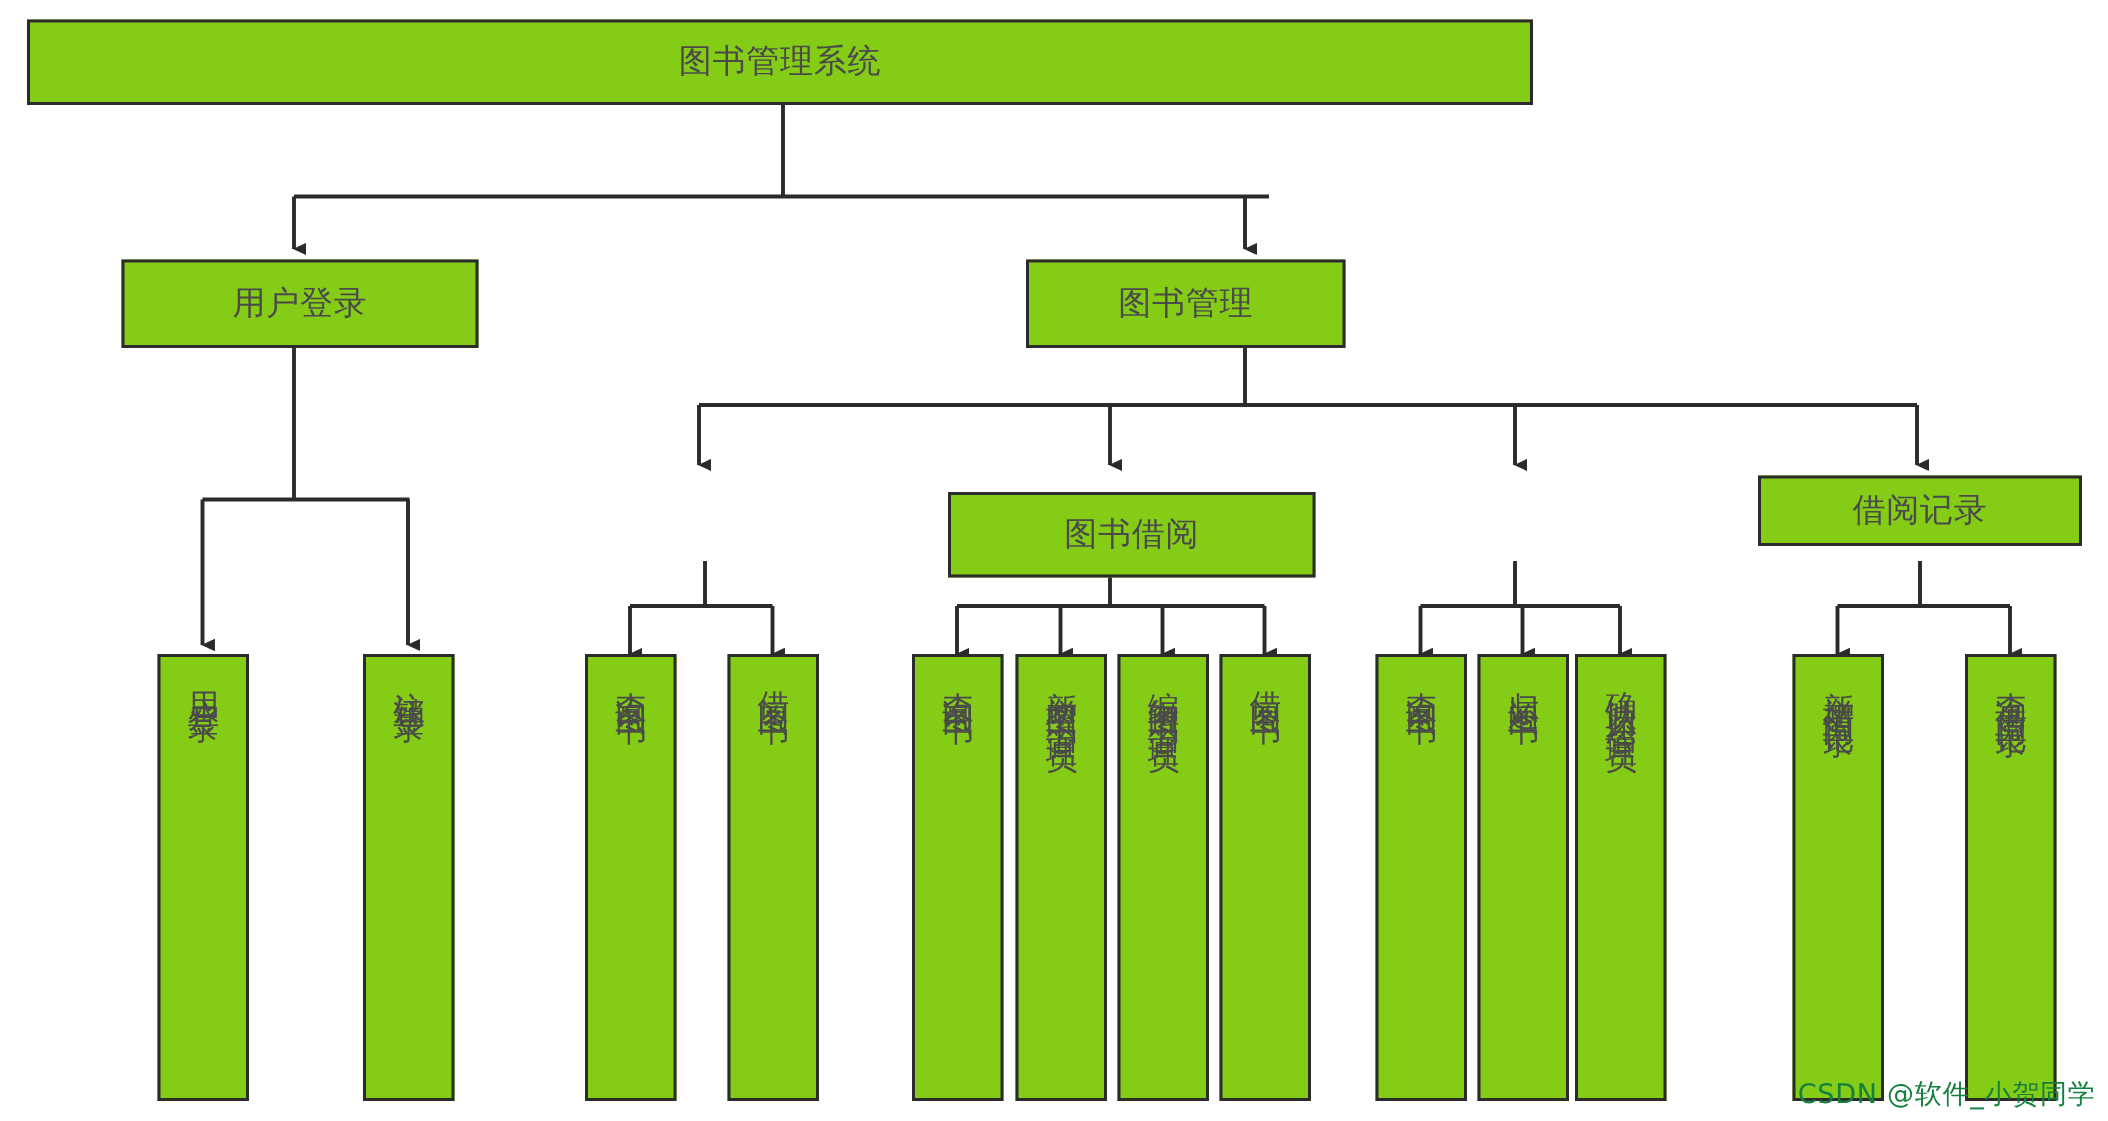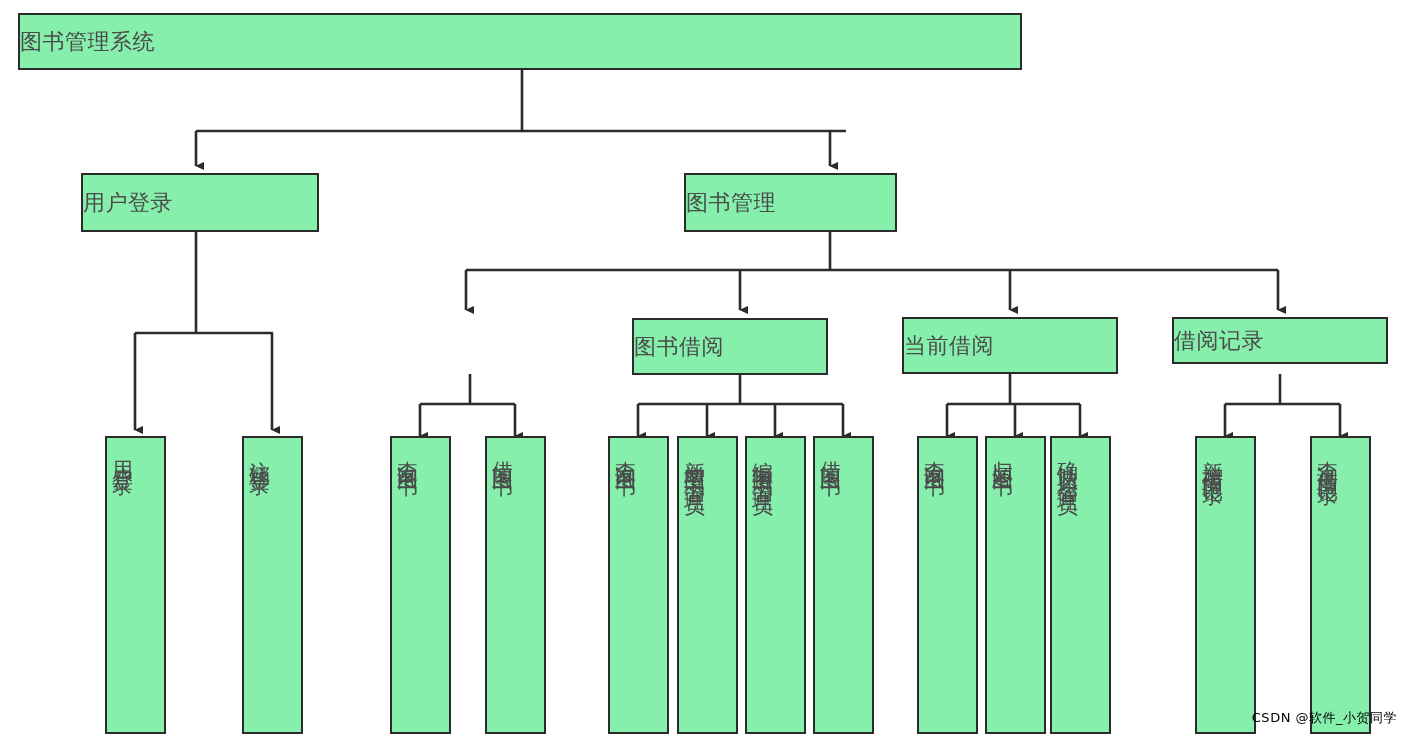--- a/index.html
+++ b/index.html
@@ -21,24 +21,25 @@
   #edges-layer {
     position: absolute;
     left: 0;
     top: 0;
     width: 1405px;
     height: 747px;
   }
   .node {
     position: absolute;
     box-sizing: border-box;
-    background: #86efac;
+    background: #84cc16;
     border: 2.5px solid #2b2b2b;
     display: flex;
     align-items: center;
+    justify-content: center;
     z-index: 2;
   }
   .node-label {
     color: #4a4a4a;
     font-size: 21px;
     line-height: 1.15;
     letter-spacing: 0.5px;
     white-space: nowrap;
     text-align: center;
   }
@@ -57,23 +58,23 @@
     font-size: 21px;
     line-height: 1.45;
     letter-spacing: 5px;
     white-space: nowrap;
     text-align: left;
     height: auto;
   }
   #watermark {
     position: absolute;
     right: 8px;
-    bottom: 20px;
-    font-size: 13px;
-    color: #000000;
+    bottom: 6px;
+    font-size: 18px;
+    color: #15803d;
     letter-spacing: 0.5px;
     z-index: 5;
     white-space: nowrap;
     pointer-events: none;
   }
 </style>
 </head>
 <body>
 
 <div id="diagram-root">
@@ -134,27 +135,24 @@
 
   <div class="node level2" style="left:81px; top:173px; width:238px; height:59px;">
     <span class="node-label">用户登录</span>
   </div>
 
   <div class="node level2" style="left:684px; top:173px; width:213px; height:59px;">
     <span class="node-label">图书管理</span>
   </div>
 
 
-  <div class="node level3" style="left:632px; top:318px; width:196px; height:57px;">
+  <div class="node level3" style="left:632px; top:328px; width:245px; height:57px;">
     <span class="node-label">图书借阅</span>
   </div>
 
-  <div class="node level3" style="left:902px; top:317px; width:216px; height:57px;">
-    <span class="node-label">当前借阅</span>
-  </div>
 
   <div class="node level3" style="left:1172px; top:317px; width:216px; height:47px;">
     <span class="node-label">借阅记录</span>
   </div>
 
   <div class="node leaf" style="left:105px; top:436px; width:61px; height:298px;">
     <span class="node-label">用户登录</span>
   </div>
   <div class="node leaf" style="left:242px; top:436px; width:61px; height:298px;">
     <span class="node-label">注销登录</span>

